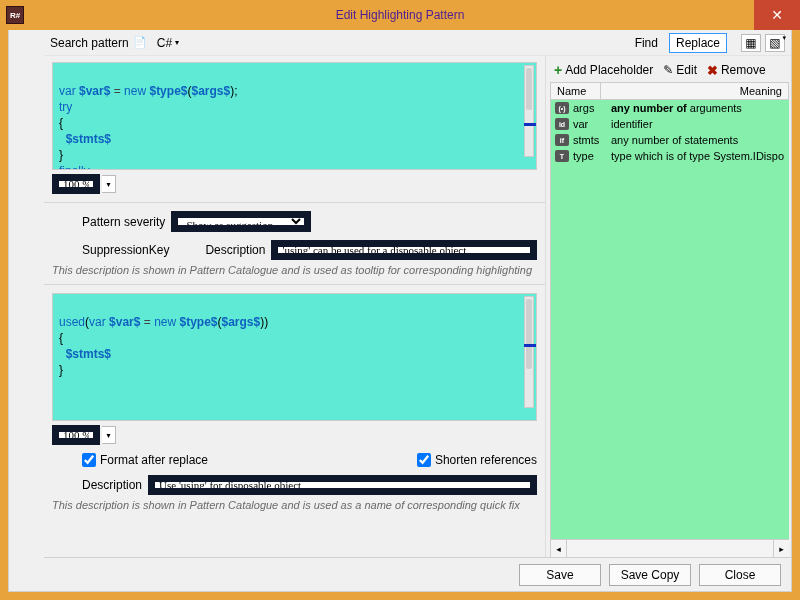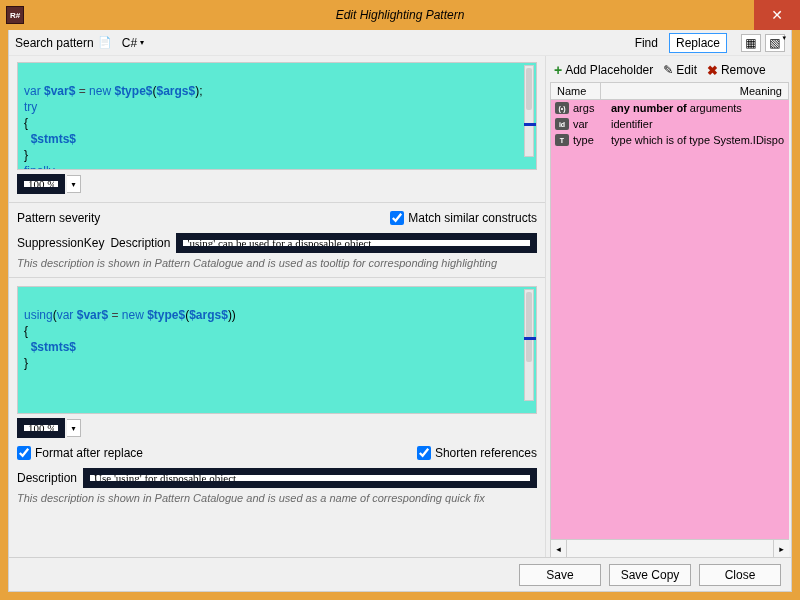--- a/index.html
+++ b/index.html
@@ -1,25 +1,25 @@
 <!DOCTYPE html>
 <html><head>
 <meta charset="utf-8">
 <style>
   * { box-sizing: border-box; }
   html, body { margin:0; padding:0; font-family: "Segoe UI", Tahoma, sans-serif; font-size:12px; }
   body { background:#fff; width:800px; height:600px; overflow:hidden; }
 
   .titlebar { height:30px; background:#e8a33d; display:flex; align-items:center; position:relative; }
   .titlebar .app-icon { width:18px; height:18px; margin:0 6px; background:#5b2a2a; border:1px solid #311; display:flex; align-items:center; justify-content:center; color:#fff; font-size:8px; font-weight:bold; }
-  .titlebar .title { position:absolute; left:0; right:0; text-align:center; font-size:12px; color:#000000;font-style:italic; }
+  .titlebar .title { position:absolute; left:0; right:0; text-align:center; font-size:12px; color:#4c1d95; }
   .titlebar .close { position:absolute; right:0; top:0; width:46px; height:30px; background:#c9472f; color:#fff; font-size:14px; display:flex; align-items:center; justify-content:center; }
 
   .chrome-body { position:absolute; top:30px; left:0; right:0; bottom:0; background:#e8a33d; padding:0 8px 8px 8px; }
-  .inner { background:#f0f0f0; height:100%; border:1px solid #d0d0d0; border-top:none; display:flex; flex-direction:column; }
+  .inner { background:#f0f0f0; height:100%; border:1px solid #d0d0d0; border-top:none; display:flex; flex-direction:column;padding-left:35px; }
 
   .toolbar1 { display:flex; align-items:center; height:26px; padding:0 6px; gap:4px; border-bottom:1px solid #e5e5e5;}
   .toolbar1 .grow { flex:1; }
   .mini-icon { width:16px; height:16px; display:inline-flex; align-items:center; justify-content:center; font-size:11px; }
   .lang-drop { display:flex; align-items:center; gap:3px; border:1px solid transparent; padding:1px 3px; }
   .fr-btn { border:1px solid transparent; padding:2px 6px; }
   .fr-btn.active { border:1px solid #3399ff; background:#fff; }
   .sq-btn { width:20px; height:18px; border:1px solid #bbb; background:#fff; display:flex; align-items:center; justify-content:center; }
 
   .main-split { flex:1; display:flex; min-height:0; }
@@ -33,37 +33,37 @@
 
   .kw { color:#1060c0; }
   .ph { color:#1060c0; font-weight:bold; }
   .op { color:#444; }
 
   .zoom { display:flex; align-items:center; gap:2px; }
   .zoom input { width:48px; height:18px; border:1px solid #bbb; font-size:11px; padding:0 3px; font-family:inherit;}
   .zoom .dd { width:14px; height:18px; border:1px solid #bbb; border-left:none; display:flex; align-items:center; justify-content:center; font-size:8px; background:#fff;}
 
   .row { display:flex; align-items:center; gap:6px; }
-  .row label { white-space:nowrap; }
+  .row label { white-space:nowrap;margin-left:30px; }
   select, input[type=text] { border:7px solid #0f172a; height:20px; font-size:11px; padding:0 4px; font-family:Liberation Serif, serif; background:#fff;}
   select { height:21px; }
 
   .hint { font-style:italic; color:#6a6a6a; font-size:11px; }
   .sep { height:1px; background:#d6d6d6; margin:4px -8px; }
 
   .chk { display:flex; align-items:center; gap:4px; }
   input[type=checkbox]{ width:14px; height:14px; margin:0; }
 
   .right-toolbar { display:flex; align-items:center; gap:10px; padding:2px 4px 4px 4px; font-size:12px; }
   .right-toolbar .act { display:flex; align-items:center; gap:3px; }
   .icon-plus { color:#2a8a2a; font-weight:bold; font-size:14px; }
   .icon-pen { font-size:12px; }
   .icon-x { color:#aa1a00; font-weight:bold; font-size:13px; }
 
-  .ph-table { border:1px solid #ccc; border-right:none; border-bottom:none; flex:1; display:flex; flex-direction:column; background:#f9a8d4; font-size:11px; min-height:0;}
+  .ph-table { border:1px solid #ccc; border-right:none; border-bottom:none; flex:1; display:flex; flex-direction:column; background:#86efac; font-size:11px; min-height:0;}
   .ph-head { display:flex; background:#f5f5f5; border-bottom:1px solid #ccc; }
   .ph-head div { padding:2px 6px; border-right:1px solid #ccc; }
   .ph-rows { flex:1; overflow:hidden; }
   .ph-row { display:flex; align-items:center; padding:2px 4px; gap:4px; white-space:nowrap; }
   .ph-row .ic { width:14px; height:12px; background:#555; border-radius:2px; display:flex; align-items:center; justify-content:center; color:#fff; font-size:7px; font-weight:bold;}
   .ph-row.sel { font-weight:bold; }
   .ph-row .nm { width:34px; font-weight:normal; }
   .ph-row .mn b { font-weight:normal; }
   .hscroll { height:18px; border-top:1px solid #ccc; display:flex; align-items:center; background:#f4f4f4; }
   .hscroll .arrow { width:16px; height:100%; display:flex; align-items:center; justify-content:center; font-size:9px; border-right:1px solid #ccc;}
@@ -118,39 +118,38 @@
       </div>
       <div class="zoom">
         <input type="text" value="100 %" style="">
         <div class="dd">▾</div>
       </div>
 
       <div class="sep"></div>
 
       <div class="row">
         <label>Pattern severity</label>
+        <select style="width:140px;">
+          <option>Show as suggestion</option>
+        </select>
         <span style="flex:1"></span>
-        <label class="chk">
-          <input type="checkbox" checked="" style="">
-          <span>Match similar constructs</span>
-        </label>
       </div>
 
       <div class="row" style="margin-top:4px;justify-content:space-between;">
         <label>SuppressionKey</label>
         <label>Description</label>
         <input type="text" style="flex: 1 1 0%;" value="'using' can be used for a disposable object">
       </div>
       <div class="hint">This description is shown in Pattern Catalogue and is used as tooltip for corresponding highlighting</div>
 
       <div class="sep"></div>
 
 
       <div class="code-area" style="height:128px;">
-<span><span class="kw">using</span>(<span class="kw">var</span> <span class="ph">$var$</span> <span class="op">=</span> <span class="kw">new</span> <span class="ph">$type$</span>(<span class="ph">$args$</span>))
+<span><span class="kw">used</span>(<span class="kw">var</span> <span class="ph">$var$</span> <span class="op">=</span> <span class="kw">new</span> <span class="ph">$type$</span>(<span class="ph">$args$</span>))
 {
   <span class="ph">$stmts$</span>
 }</span>
         <div class="scroll"><div class="thumb" style="height:70px;"></div></div>
         <div class="marker" style="top:50px;"></div>
       </div>
       <div class="zoom">
         <input type="text" value="100 %" style="">
         <div class="dd">▾</div>
       </div>
@@ -200,20 +199,25 @@
                 <span class="ic">(•)</span>
                 <span class="nm">args</span>
                 <span class="mn">any number of <b>arguments</b></span>
               </div>
               <div class="ph-row">
                 <span class="ic">id</span>
                 <span class="nm">var</span>
                 <span class="mn"><b>identifier</b></span>
               </div>
               <div class="ph-row">
+                <span class="ic">if</span>
+                <span class="nm">stmts</span>
+                <span class="mn">any number of <b>statements</b></span>
+              </div>
+              <div class="ph-row">
                 <span class="ic">T</span>
                 <span class="nm">type</span>
                 <span class="mn"><b>type</b> which is of type <b>System.IDispo</b></span>
               </div>
             </div>
         <div class="hscroll">
           <div class="arrow">◂</div>
           <div class="track"></div>
           <div class="arrow">▸</div>
         </div>

